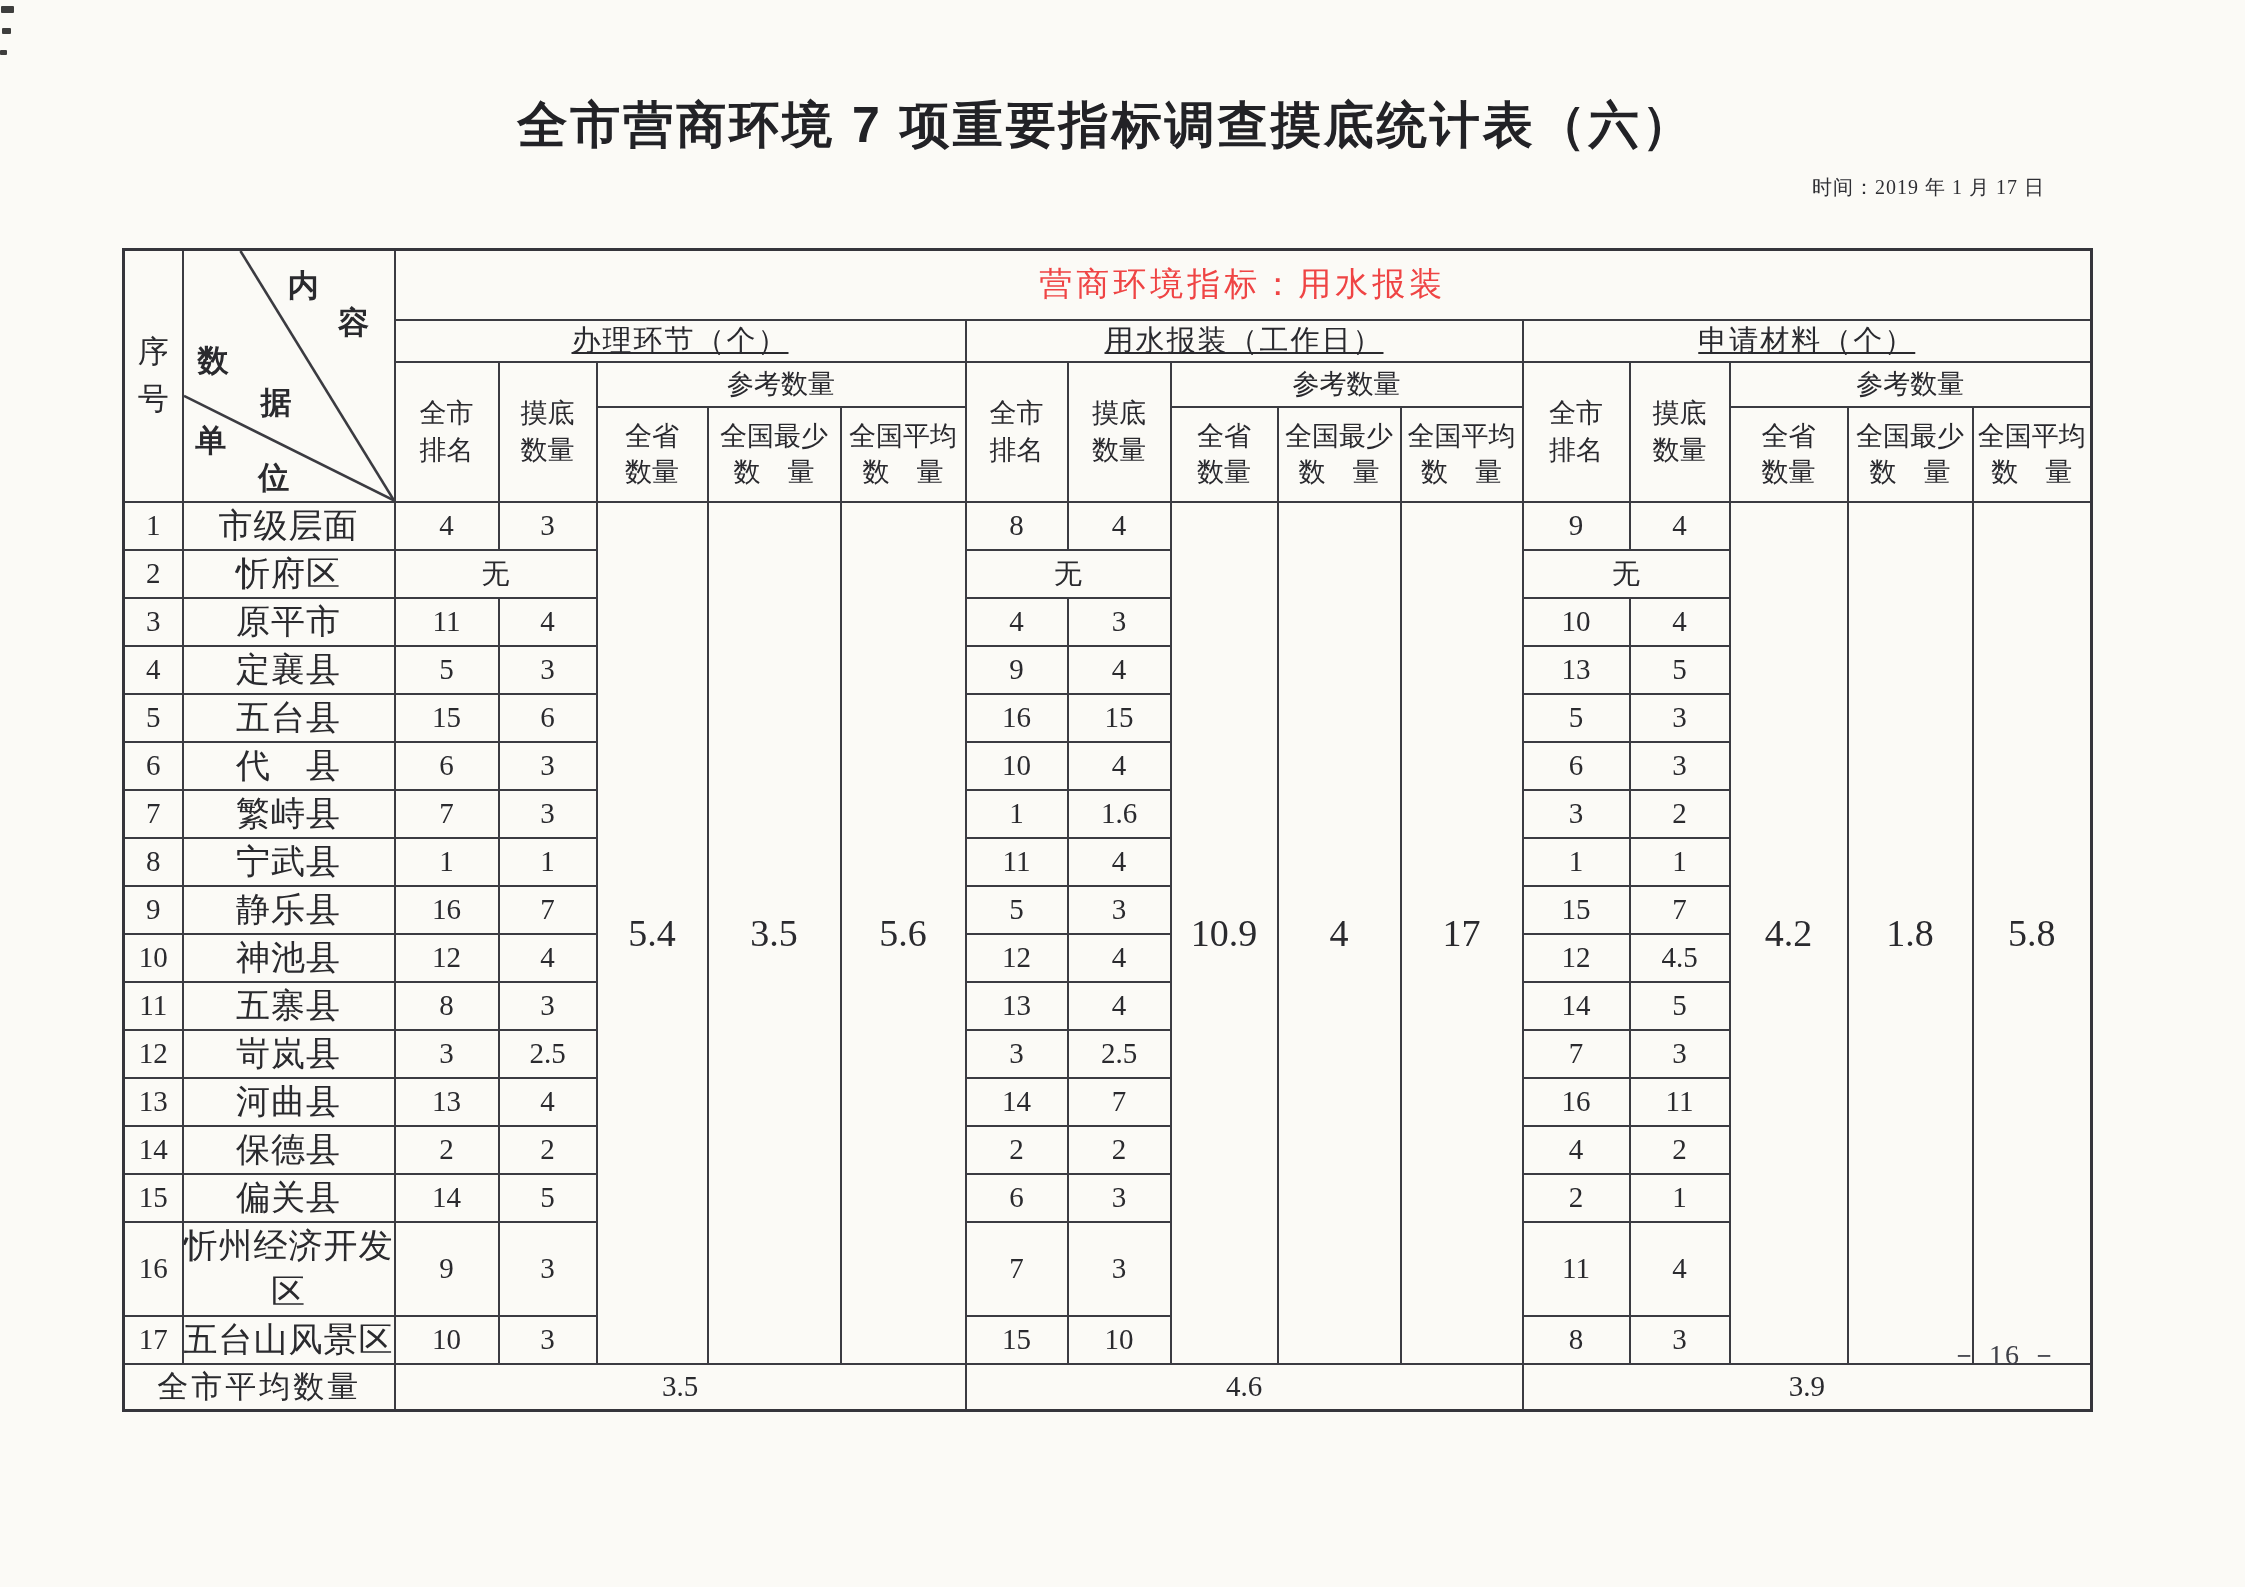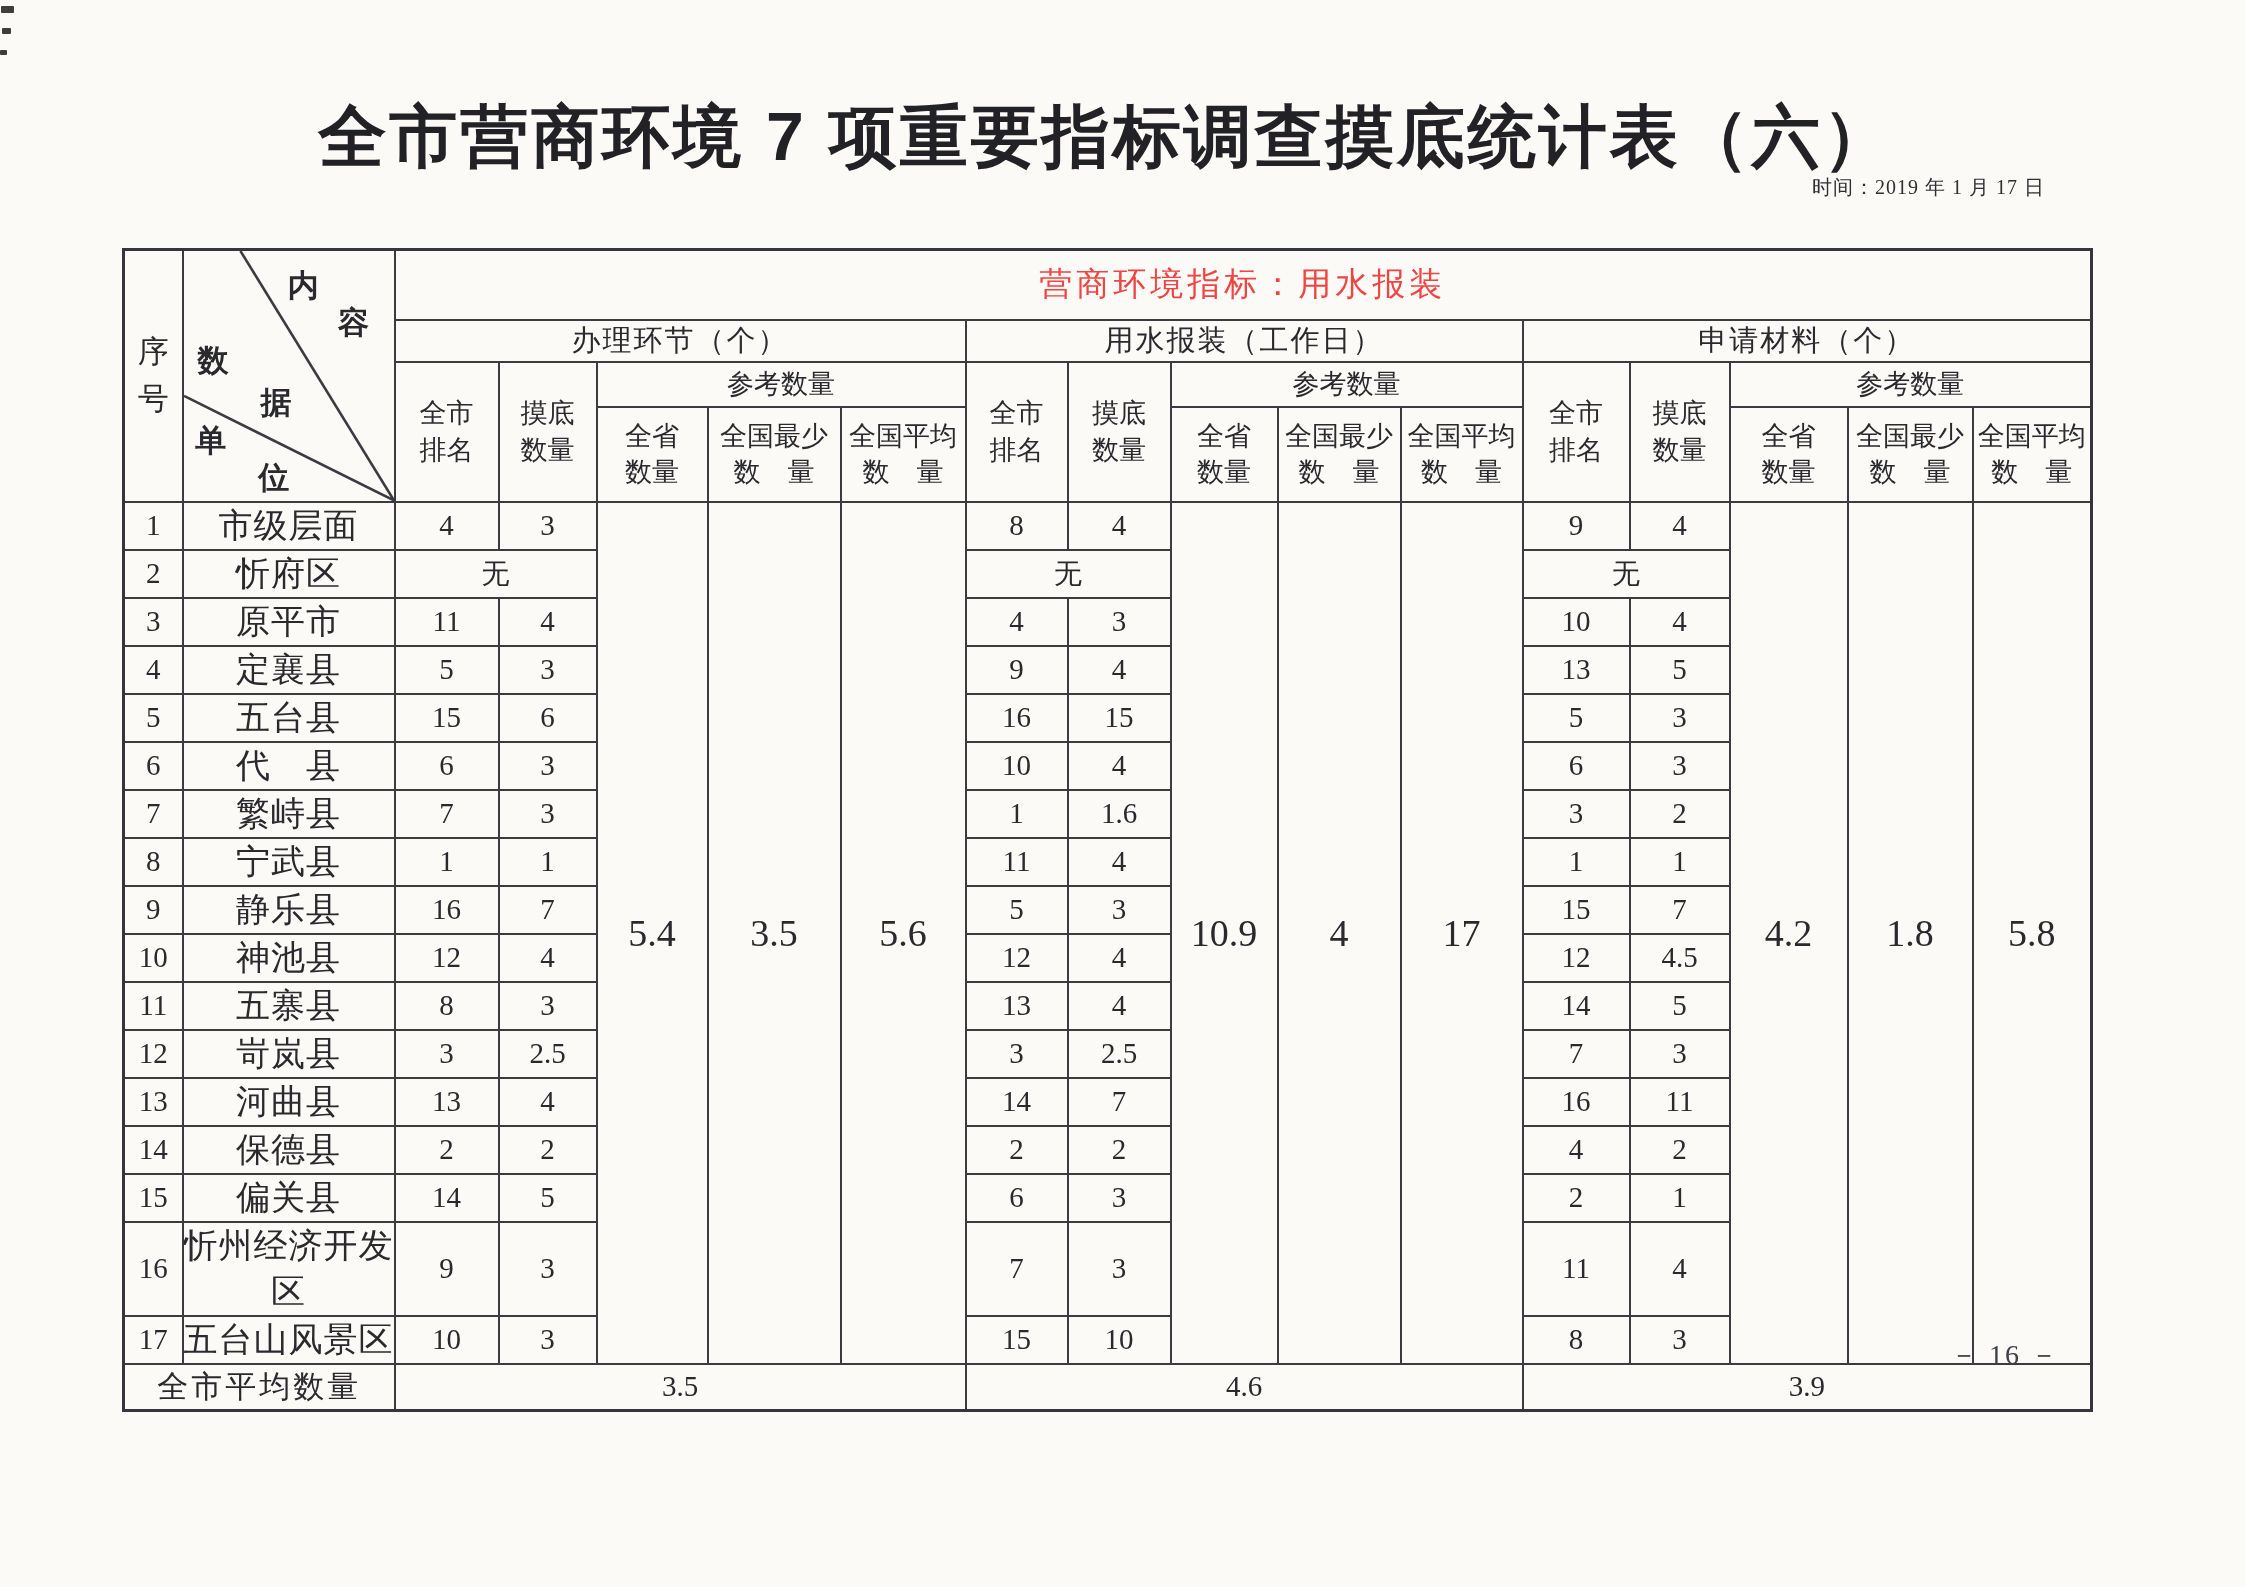--- a/index.html
+++ b/index.html
@@ -10,40 +10,40 @@
     color:#2a2a2e;
     font-family:"Liberation Serif","DejaVu Serif",serif;
     overflow:hidden;
   }
   .hei { font-family:"Liberation Sans","DejaVu Sans",sans-serif; font-weight:bold; }
 
   .speck { position:absolute; background:#1c1c1c; opacity:.85; border-radius:1px; }
 
   .doc-title {
     position:absolute; left:122px; top:92px; width:1968px;
-    text-align:center; font-size:68px; letter-spacing:3px; color:#222226;
+    text-align:center; font-size:50px; letter-spacing:3px; color:#222226;
   }
   .doc-date {
     position:absolute; left:122px; top:174px; width:1923px;
     text-align:right; font-size:20px; letter-spacing:1px; color:#2e2e33;
   }
 
   table.stat {
     position:absolute; left:122px; top:248px; width:1968px;
     border-collapse:collapse; table-layout:fixed;
     border:3px solid #35353b;
   }
   table.stat th, table.stat td {
     border:2px solid #3b3b41;
     text-align:center; vertical-align:middle;
     padding:0; overflow:hidden;
     font-weight:normal;
   }
   tr.row-a { height:70px; }
-  tr.row-b { height:36px; }
+  tr.row-b { height:36px;text-decoration:underline; }
   tr.row-c { height:45px; }
   tr.row-d { height:95px; }
   tbody.data tr { height:43.5px; }
   tbody.foot tr { height:47px; }
 
   .indicator { font-size:33px; letter-spacing:4px; color:#ef4444; }
   .group-h   { font-size:29px; letter-spacing:2px; color:#29292e; }
   .sub-h     { font-size:27px; line-height:1.35; color:#29292e; }
   .sub-h .ln { display:block; }
   .ref-h     { font-size:27px; color:#29292e; }

